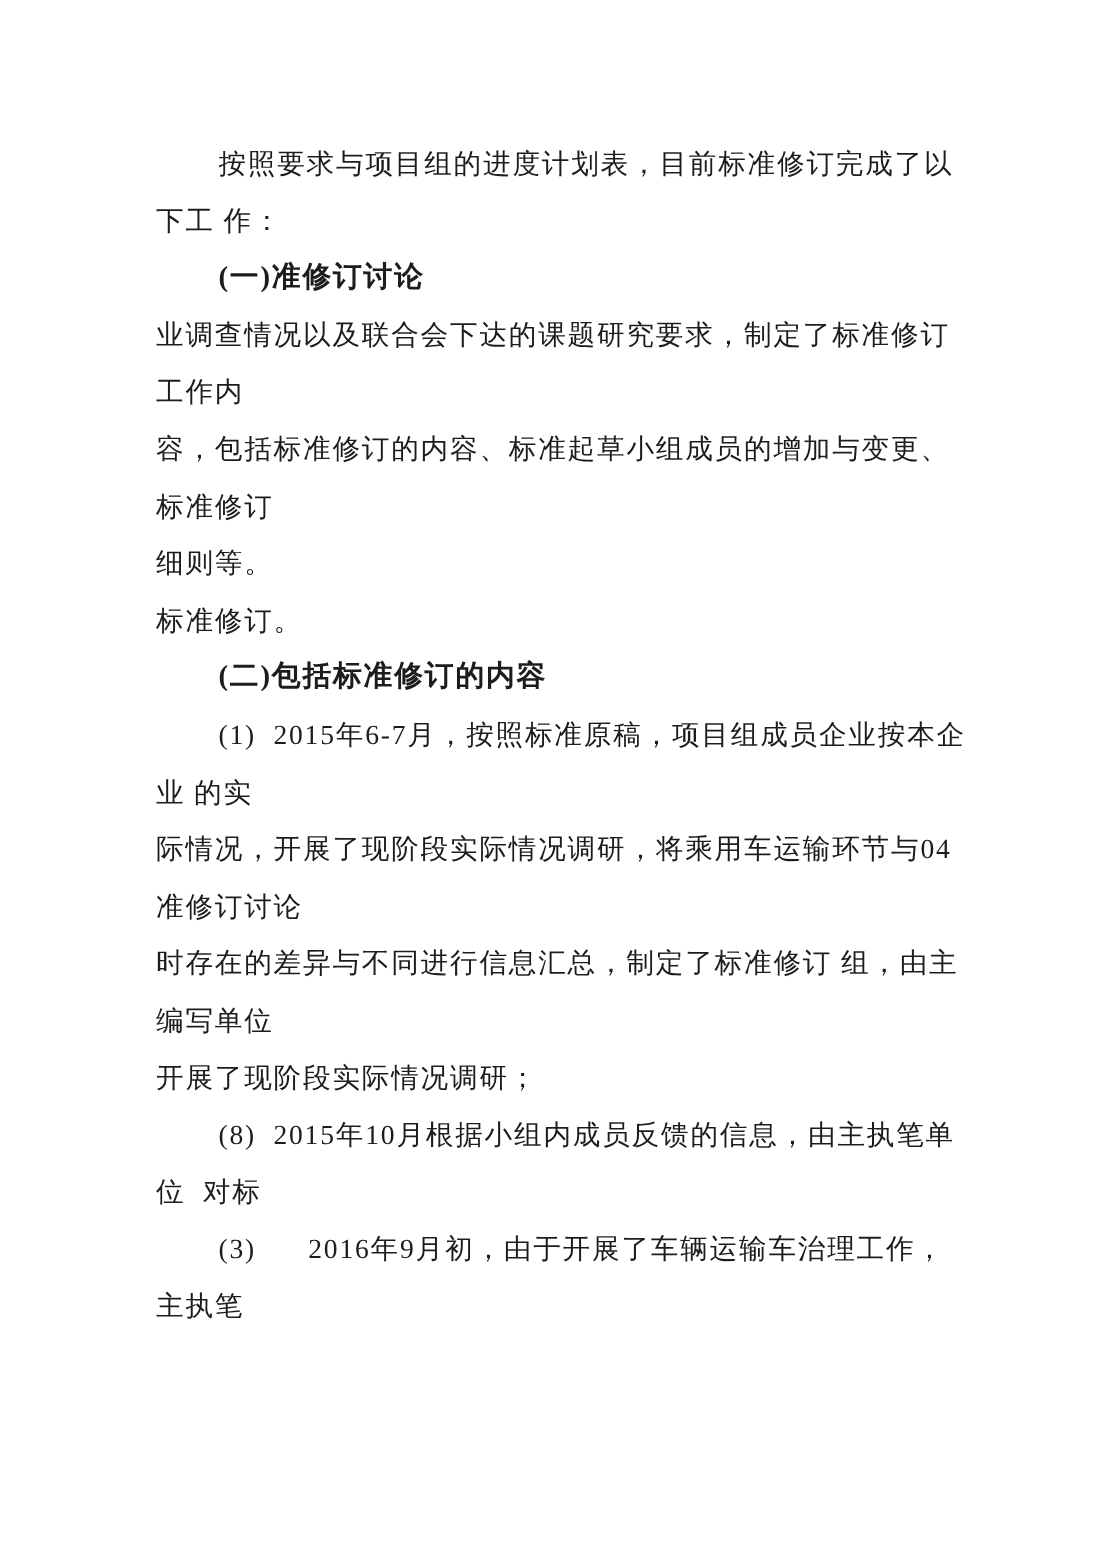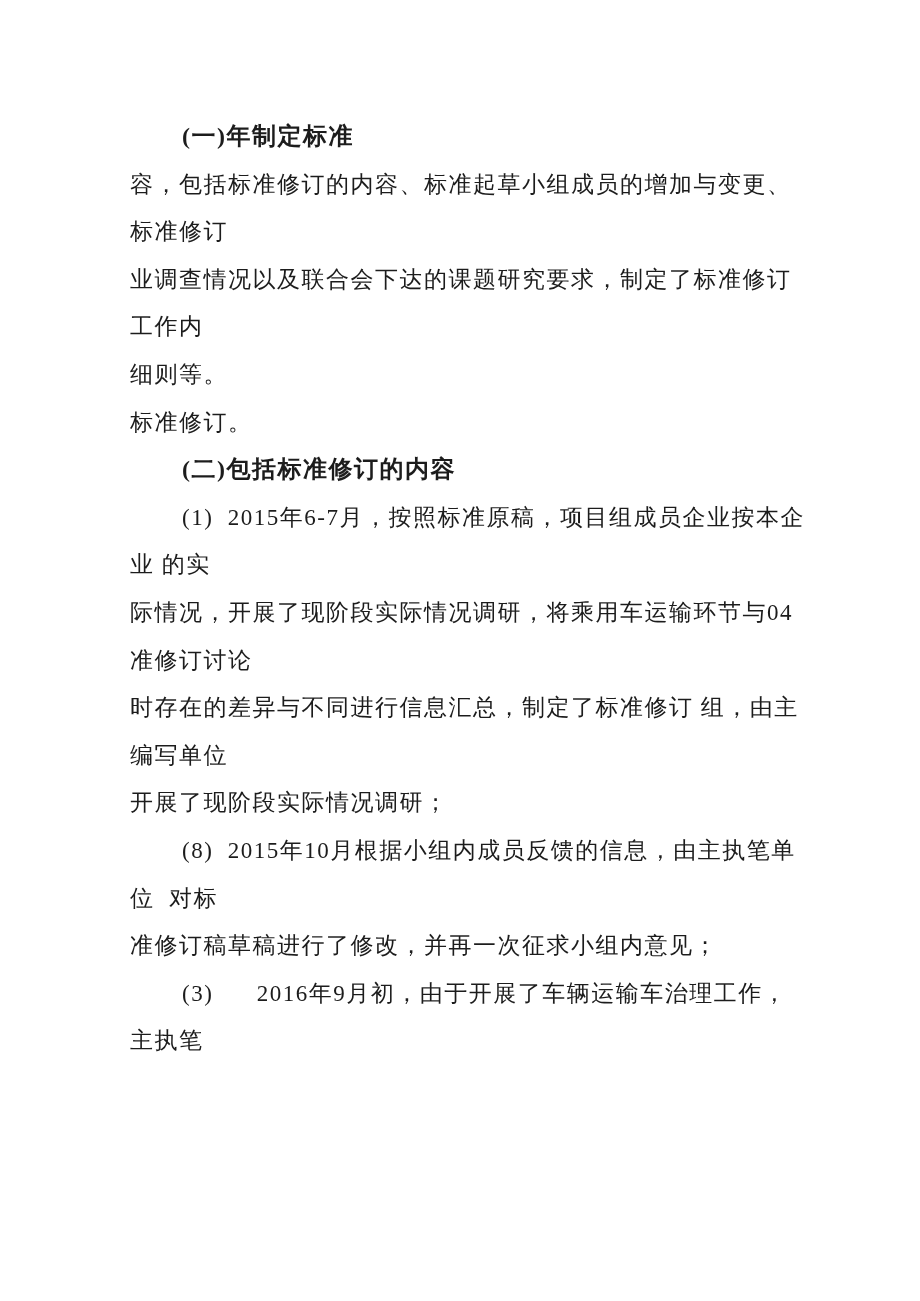--- a/index.html
+++ b/index.html
@@ -34,28 +34,28 @@
   .h-serif {
     font-weight: bold;
     font-size: 24px;
   }
 </style>
 </head>
 <body>
 
 <div class="page">
   <div class="content">
-    <div class="line indent h-serif">(一)年制定标准</div>
+    <div class="line indent">按照要求与项目组的进度计划表，目前标准修订完成了以下工 作：</div>
+    <div class="line indent h-serif">(一)准修订讨论</div>
+    <div class="line">业调查情况以及联合会下达的课题研究要求，制定了标准修订 工作内</div>
     <div class="line">容，包括标准修订的内容、标准起草小组成员的增加与变更、 标准修订</div>
-    <div class="line">业调查情况以及联合会下达的课题研究要求，制定了标准修订 工作内</div>
     <div class="line">细则等。</div>
     <div class="line">标准修订。</div>
     <div class="line indent h-serif">(二)包括标准修订的内容</div>
     <div class="line indent">(1)  2015年6-7月，按照标准原稿，项目组成员企业按本企业 的实</div>
     <div class="line">际情况，开展了现阶段实际情况调研，将乘用车运输环节与04 准修订讨论</div>
     <div class="line">时存在的差异与不同进行信息汇总，制定了标准修订 组，由主编写单位</div>
     <div class="line">开展了现阶段实际情况调研；</div>
     <div class="line indent">(8)  2015年10月根据小组内成员反馈的信息，由主执笔单位  对标</div>
-    <div class="line">准修订稿草稿进行了修改，并再一次征求小组内意见；</div>
     <div class="line indent">(3)      2016年9月初，由于开展了车辆运输车治理工作，主执笔</div>
 
   </div>
 </div>
 
 </body></html>

